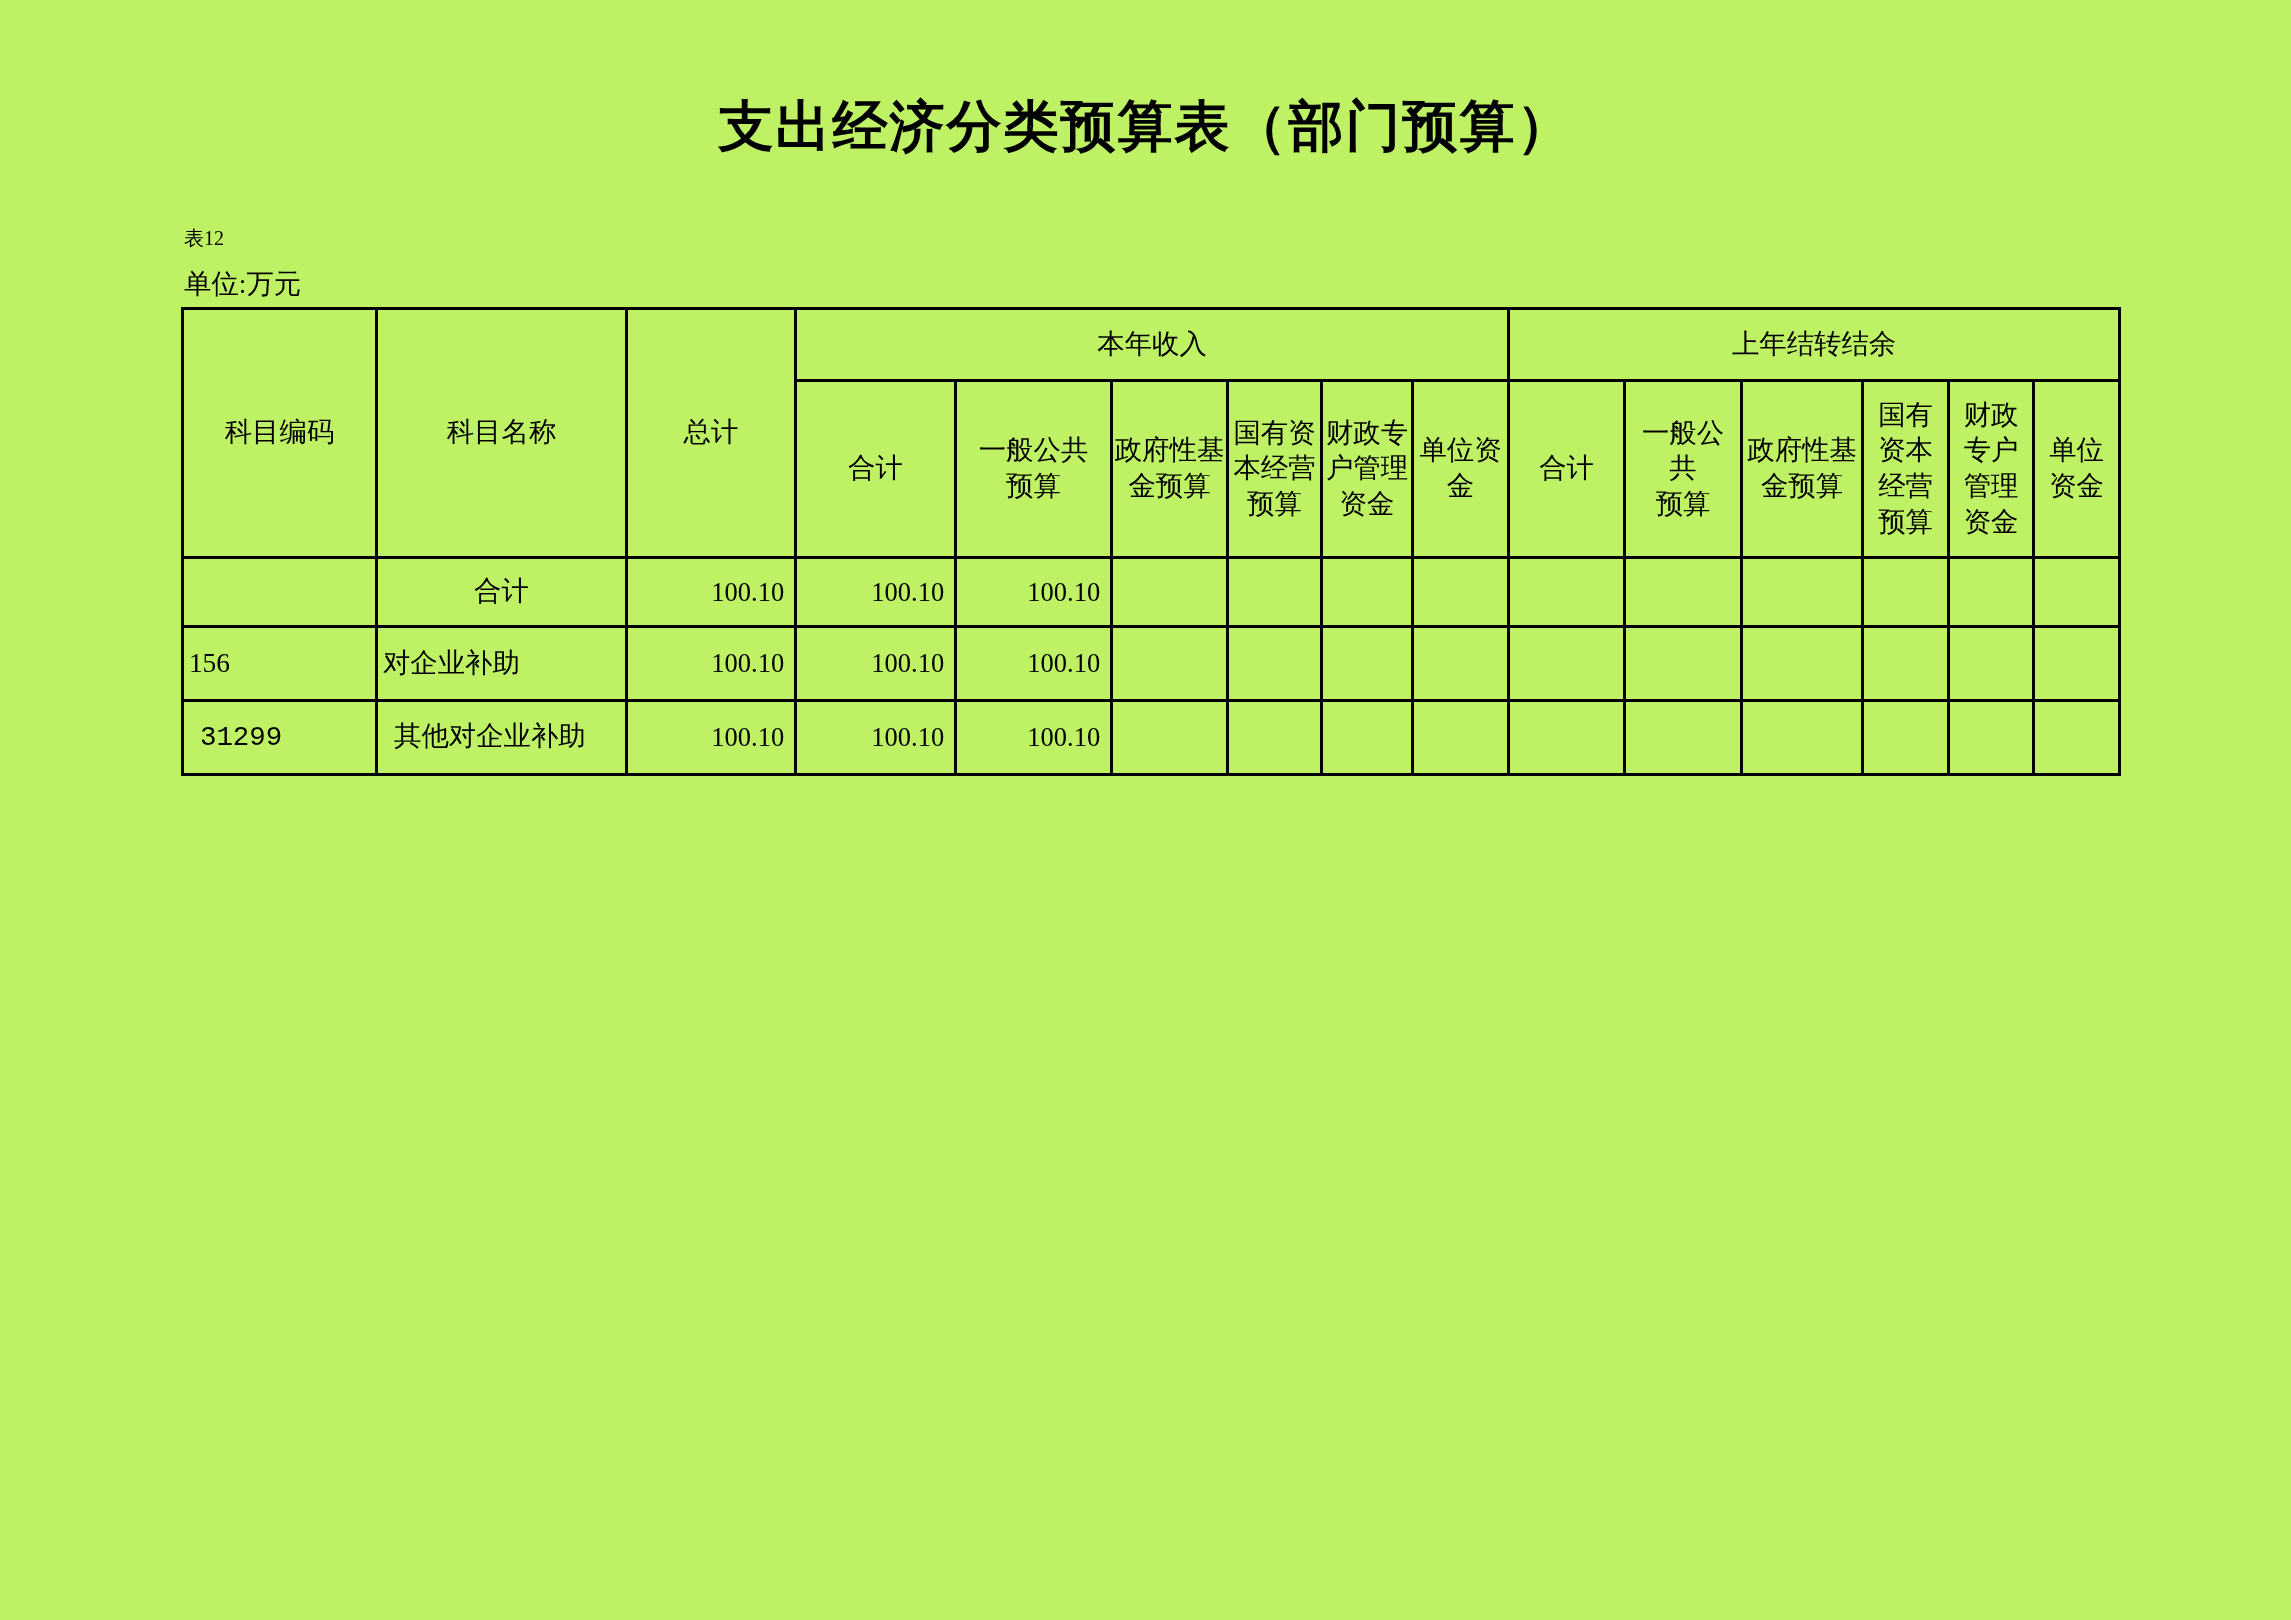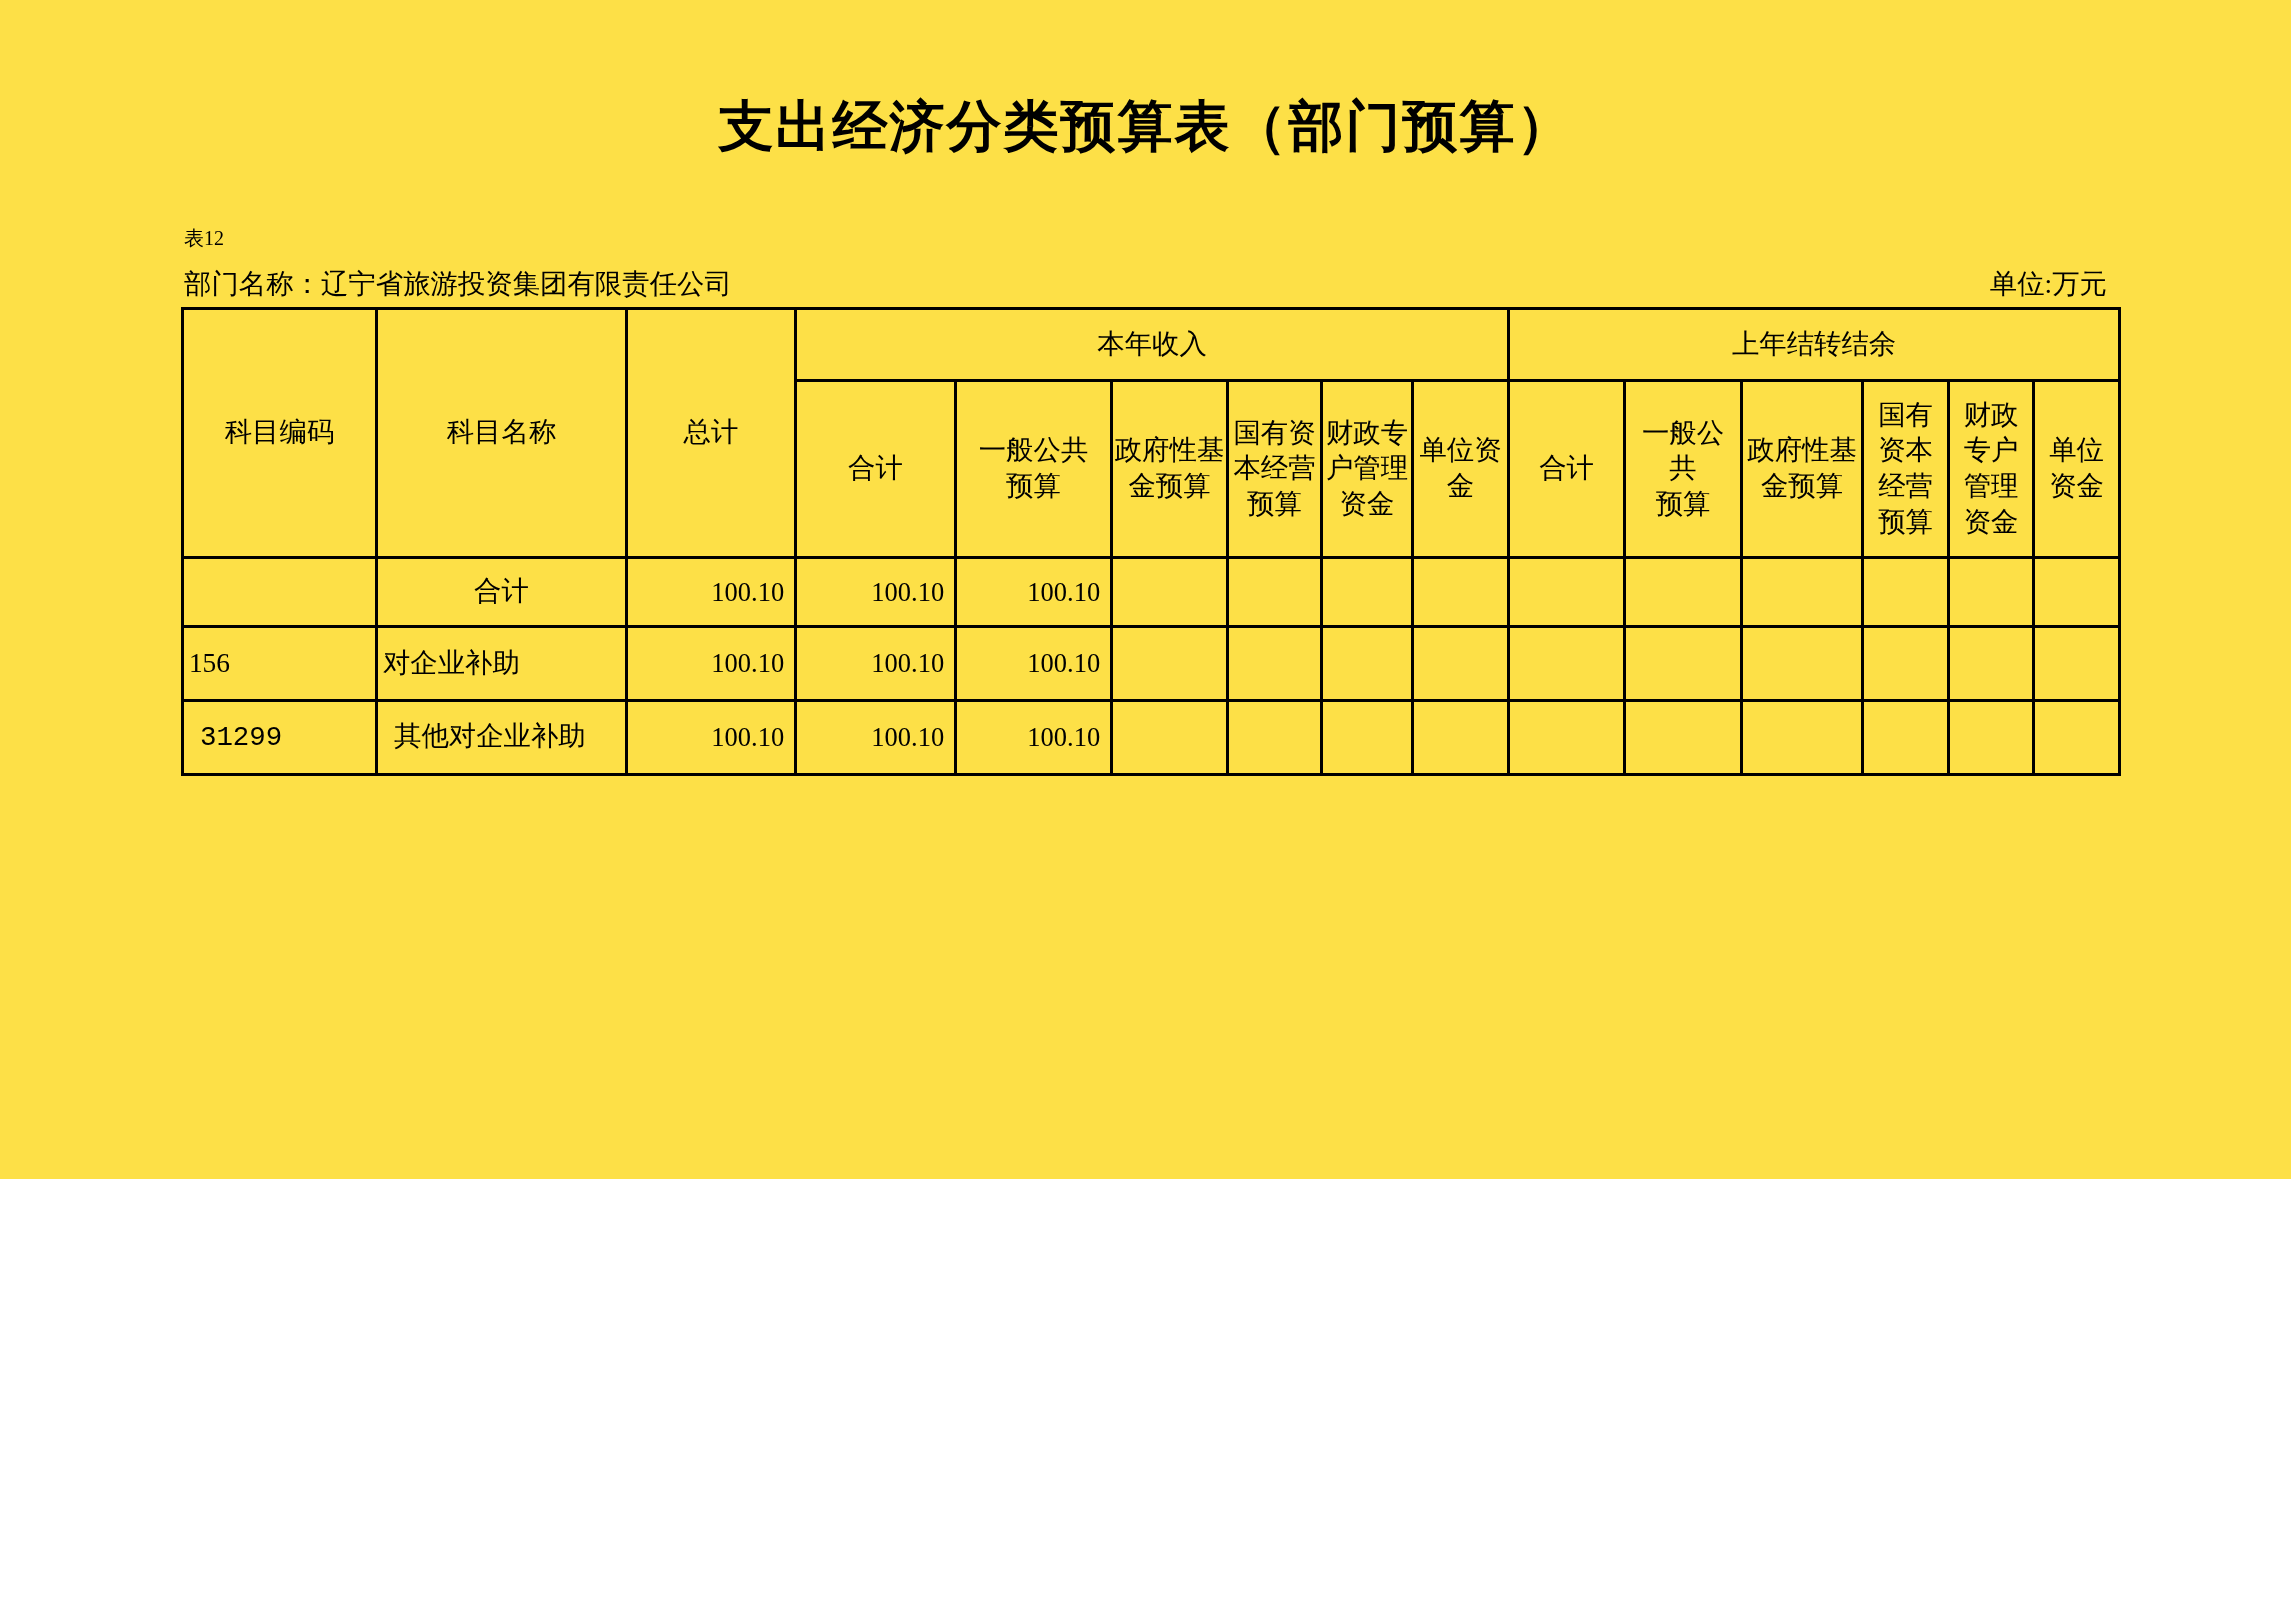--- a/index.html
+++ b/index.html
@@ -6,22 +6,22 @@
   html, body {
     width: 2292px;
     height: 1620px;
     background: #ffffff;
     font-family: "Liberation Serif", "DejaVu Serif", serif;
     color: #000000;
   }
   #page {
     position: relative;
     width: 2292px;
-    height: 1179px;
-    background: #fde047;
+    height: 1620px;
+    background: #bef264;
     overflow: hidden;
   }
   .doc-title {
     position: absolute;
     top: 90px;
     left: 0;
     width: 2292px;
     text-align: center;
     font-size: 55px;
     font-weight: bold;
@@ -74,21 +74,20 @@
 </head>
 <body>
 
 <div id="page">
 
   <div class="doc-title">支出经济分类预算表（部门预算）</div>
 
   <div class="table-no">表12</div>
 
   <div class="meta-line">
-    <span>部门名称：辽宁省旅游投资集团有限责任公司</span>
     <span>单位:万元</span>
   </div>
 
   <table class="budget-table">
     <colgroup>
       <col style="width:194px">
       <col style="width:250px">
       <col style="width:169px">
       <col style="width:160px">
       <col style="width:156px">

